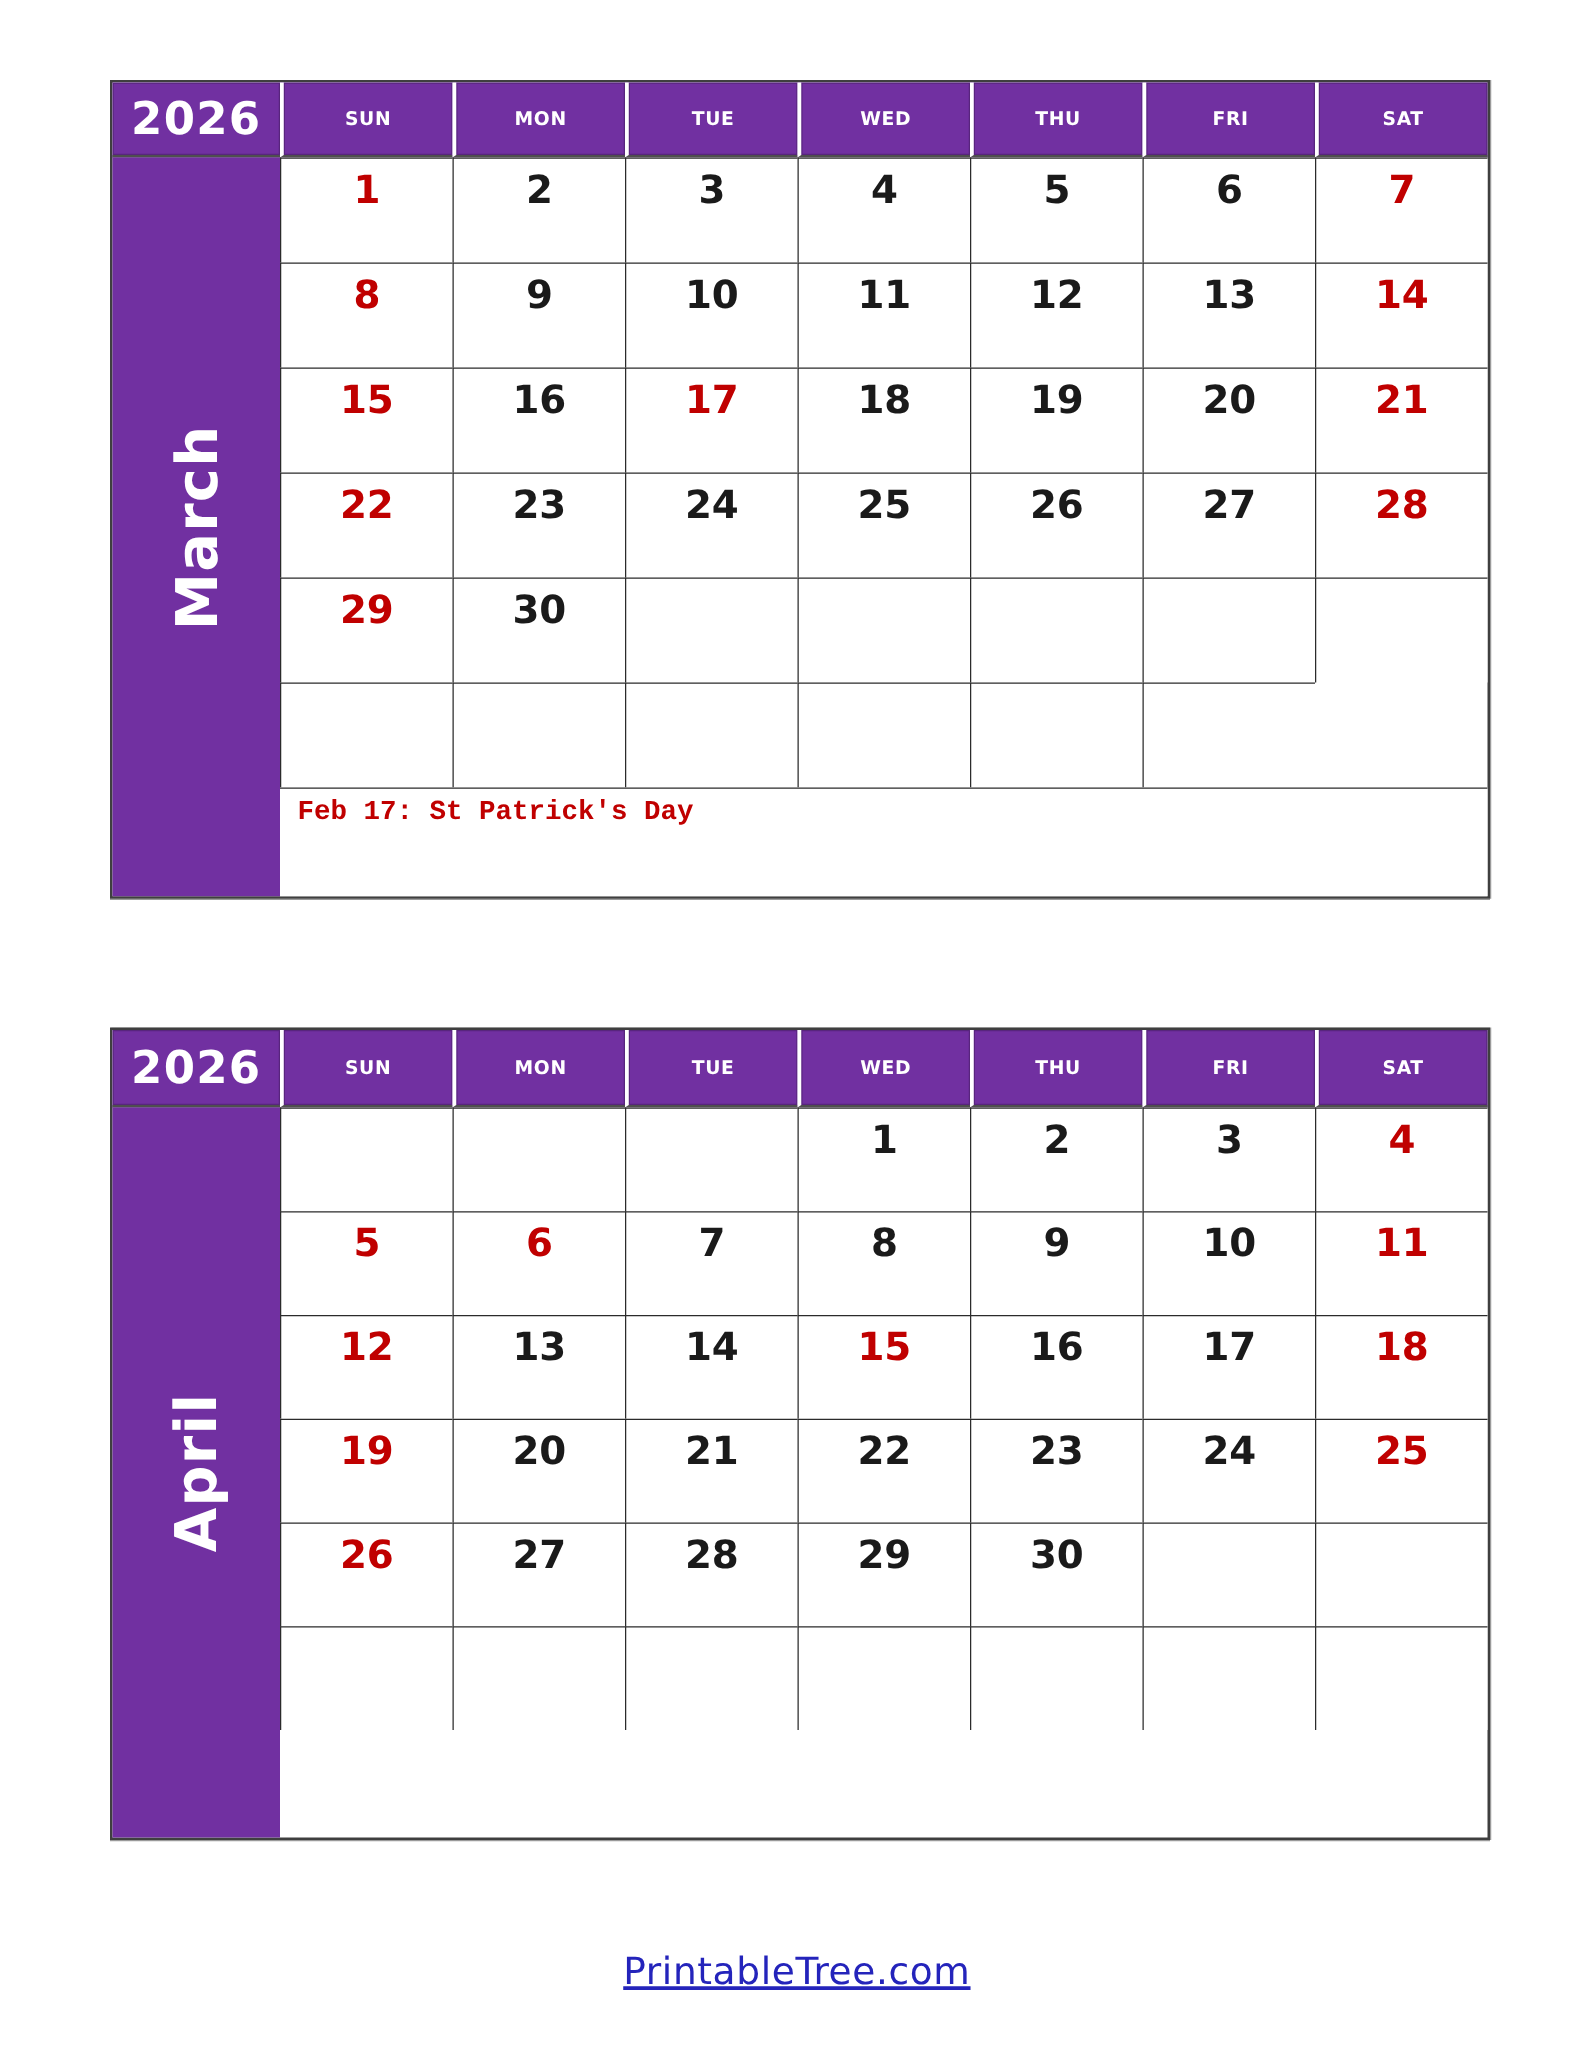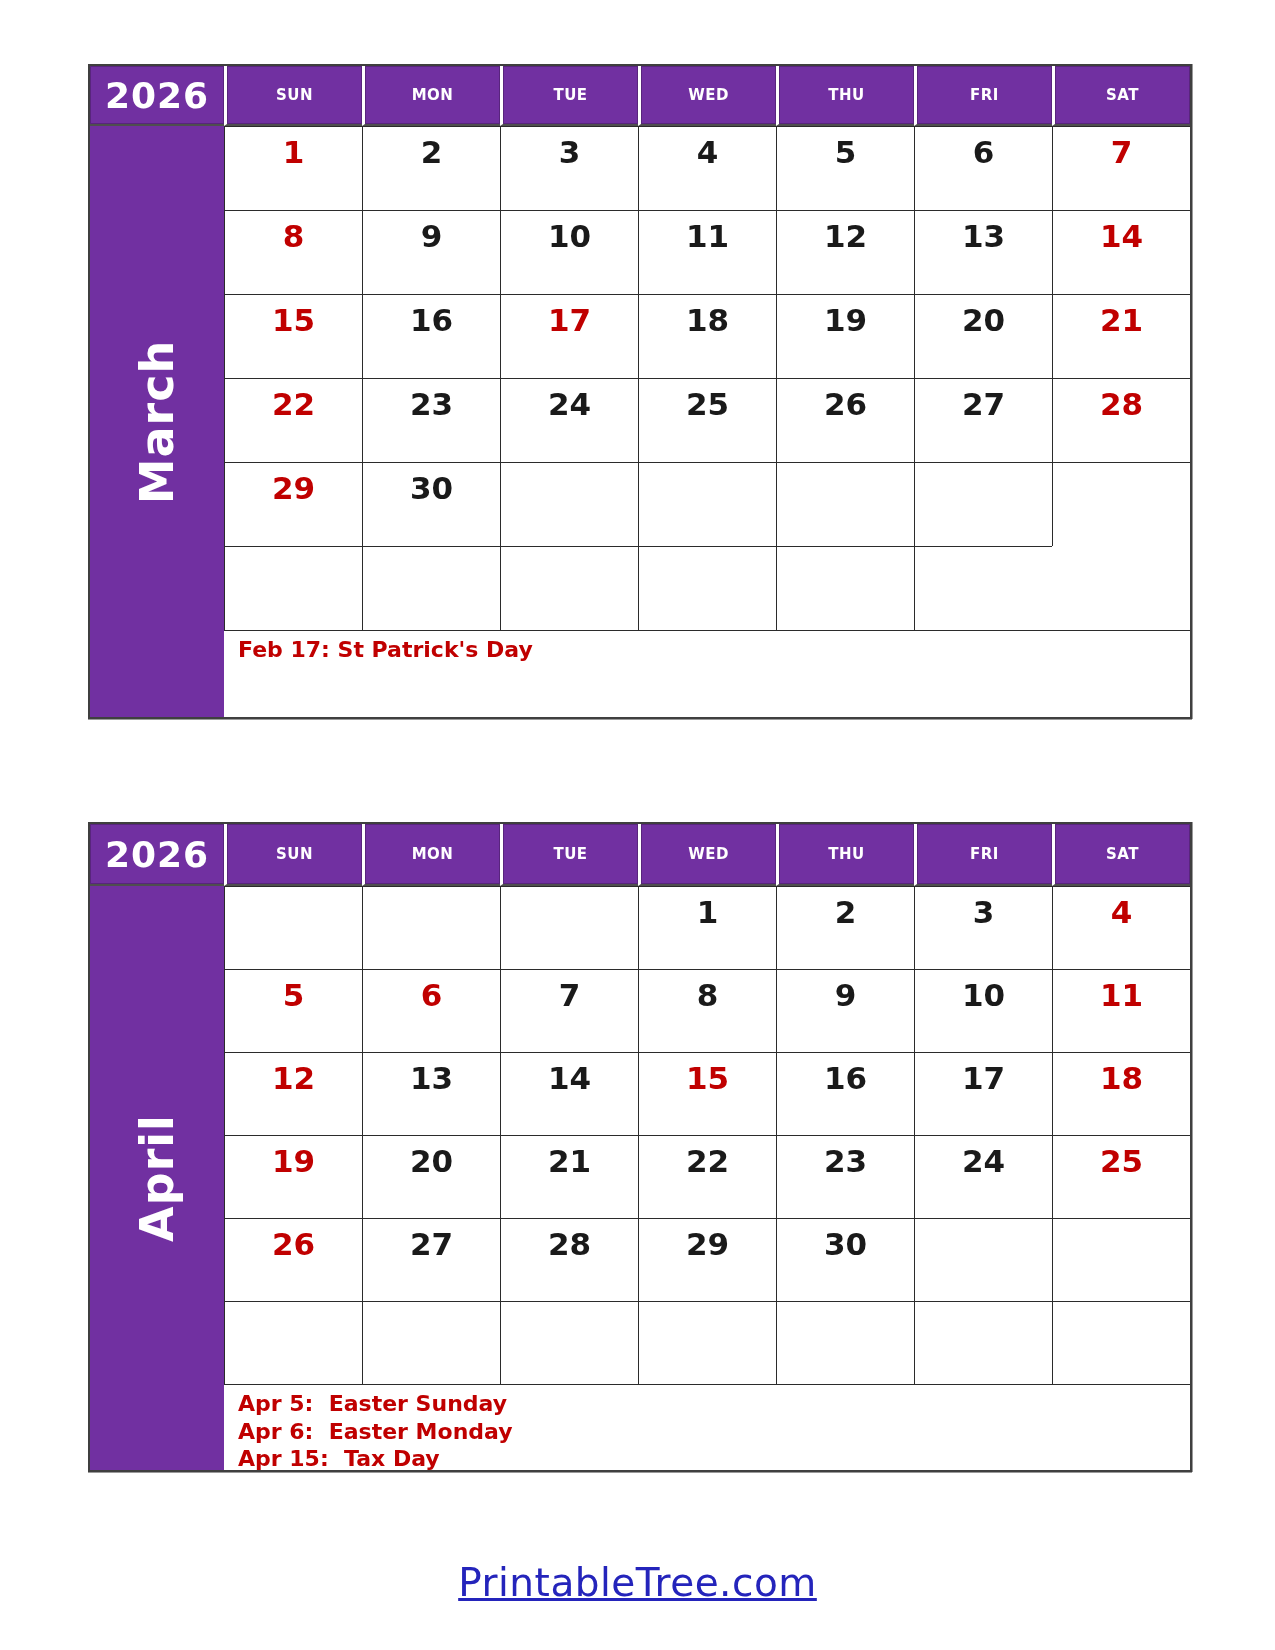--- a/index.html
+++ b/index.html
@@ -67,30 +67,31 @@
     grid-column:2 / -1;
     border-top:1px solid #2b2b2b;
     background:#ffffff;
     color:var(--red);
     font-size:22px;font-weight:bold;
     line-height:1.25;
     padding:5px 0 0 14px;
     white-space:pre-wrap;
     box-sizing:border-box;
     text-align:left;
+    font-family:Liberation Mono, monospace;
   }
   .site-link{
     position:absolute;
     left:0;right:0;
     top:1560px;
     text-align:center;
   }
   .site-link a{
     color:#2424bb;
-    font-size:39px;
+    font-size:30px;
     letter-spacing:.5px;
     text-decoration:underline;
     cursor:pointer;
   }
 </style>
 </head>
 <body>
 
 <div class="page">
   <section class="cal cal-march">
@@ -195,20 +196,17 @@
       <div class="dcell">30</div>
       <div class="dcell"></div>
       <div class="dcell"></div>
       <div class="dcell"></div>
       <div class="dcell"></div>
       <div class="dcell"></div>
       <div class="dcell"></div>
       <div class="dcell"></div>
       <div class="dcell"></div>
       <div class="dcell"></div>
-      <div class="fcell">Apr 5:  Easter Sunday
-Apr 6:  Easter Monday
-Apr 15:  Tax Day</div>
     </section>
   <div class="site-link">
     <a>PrintableTree.com</a>
   </div>
 </div>
 
 </body></html>

